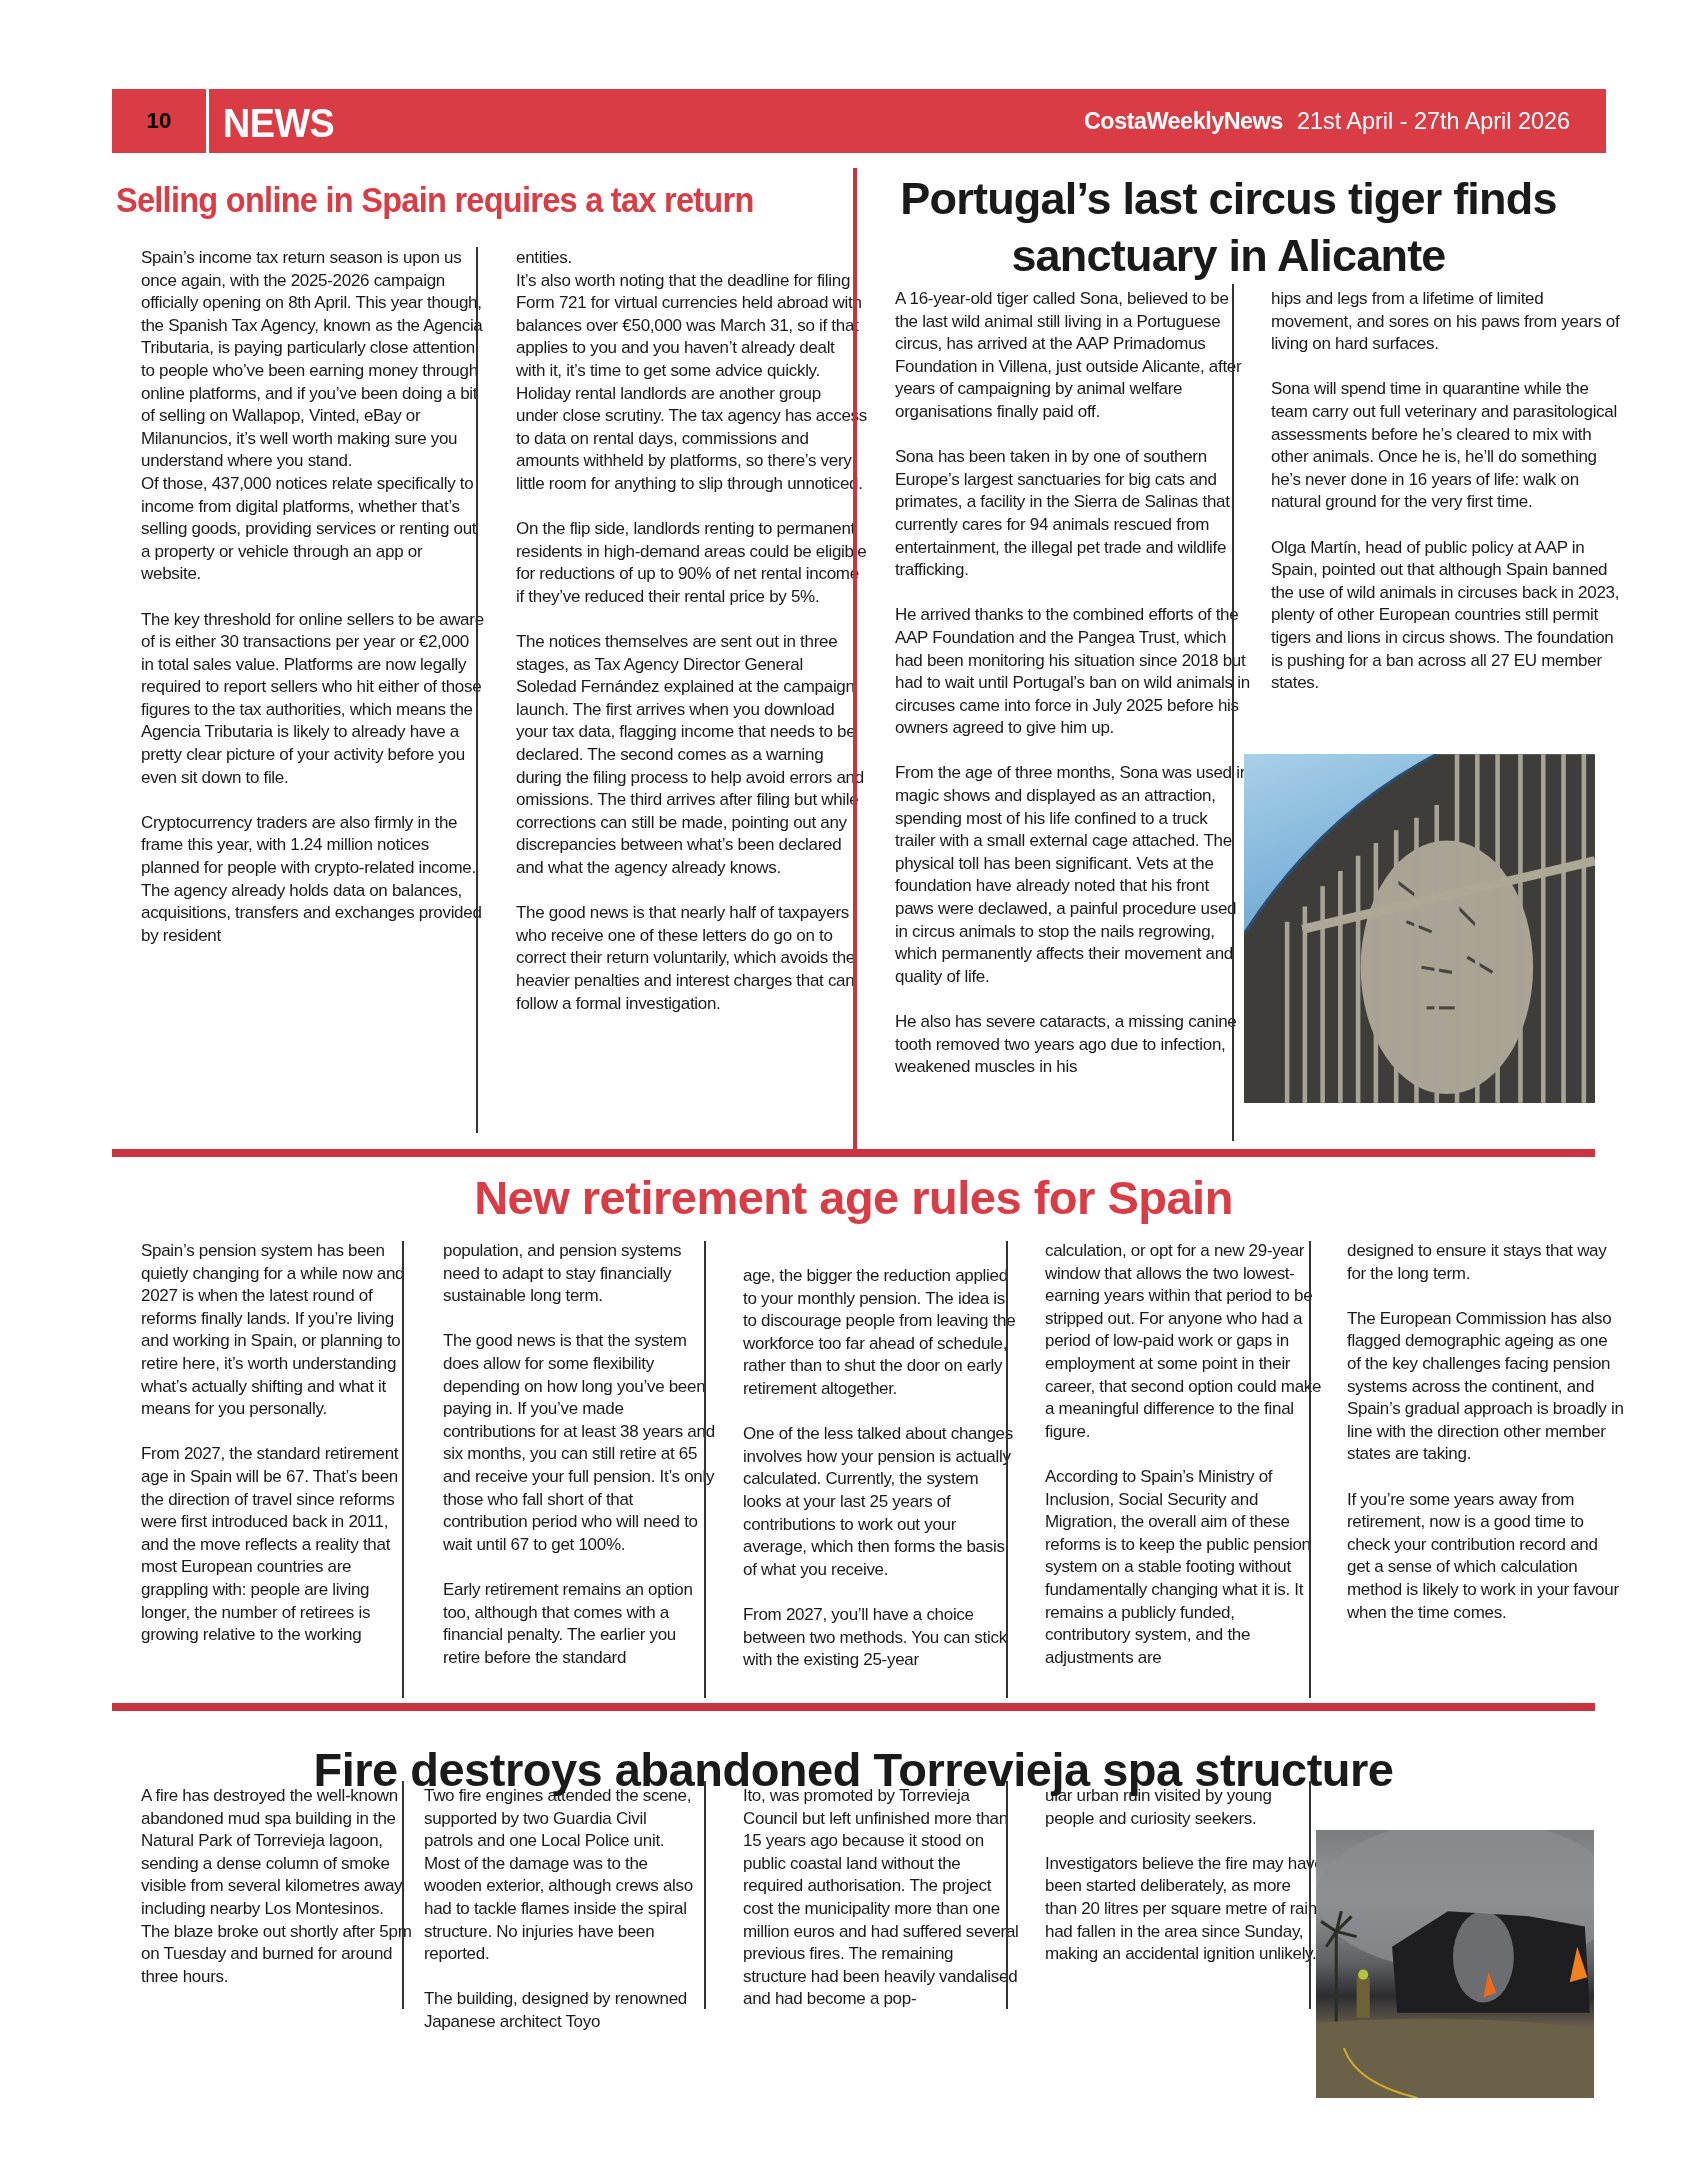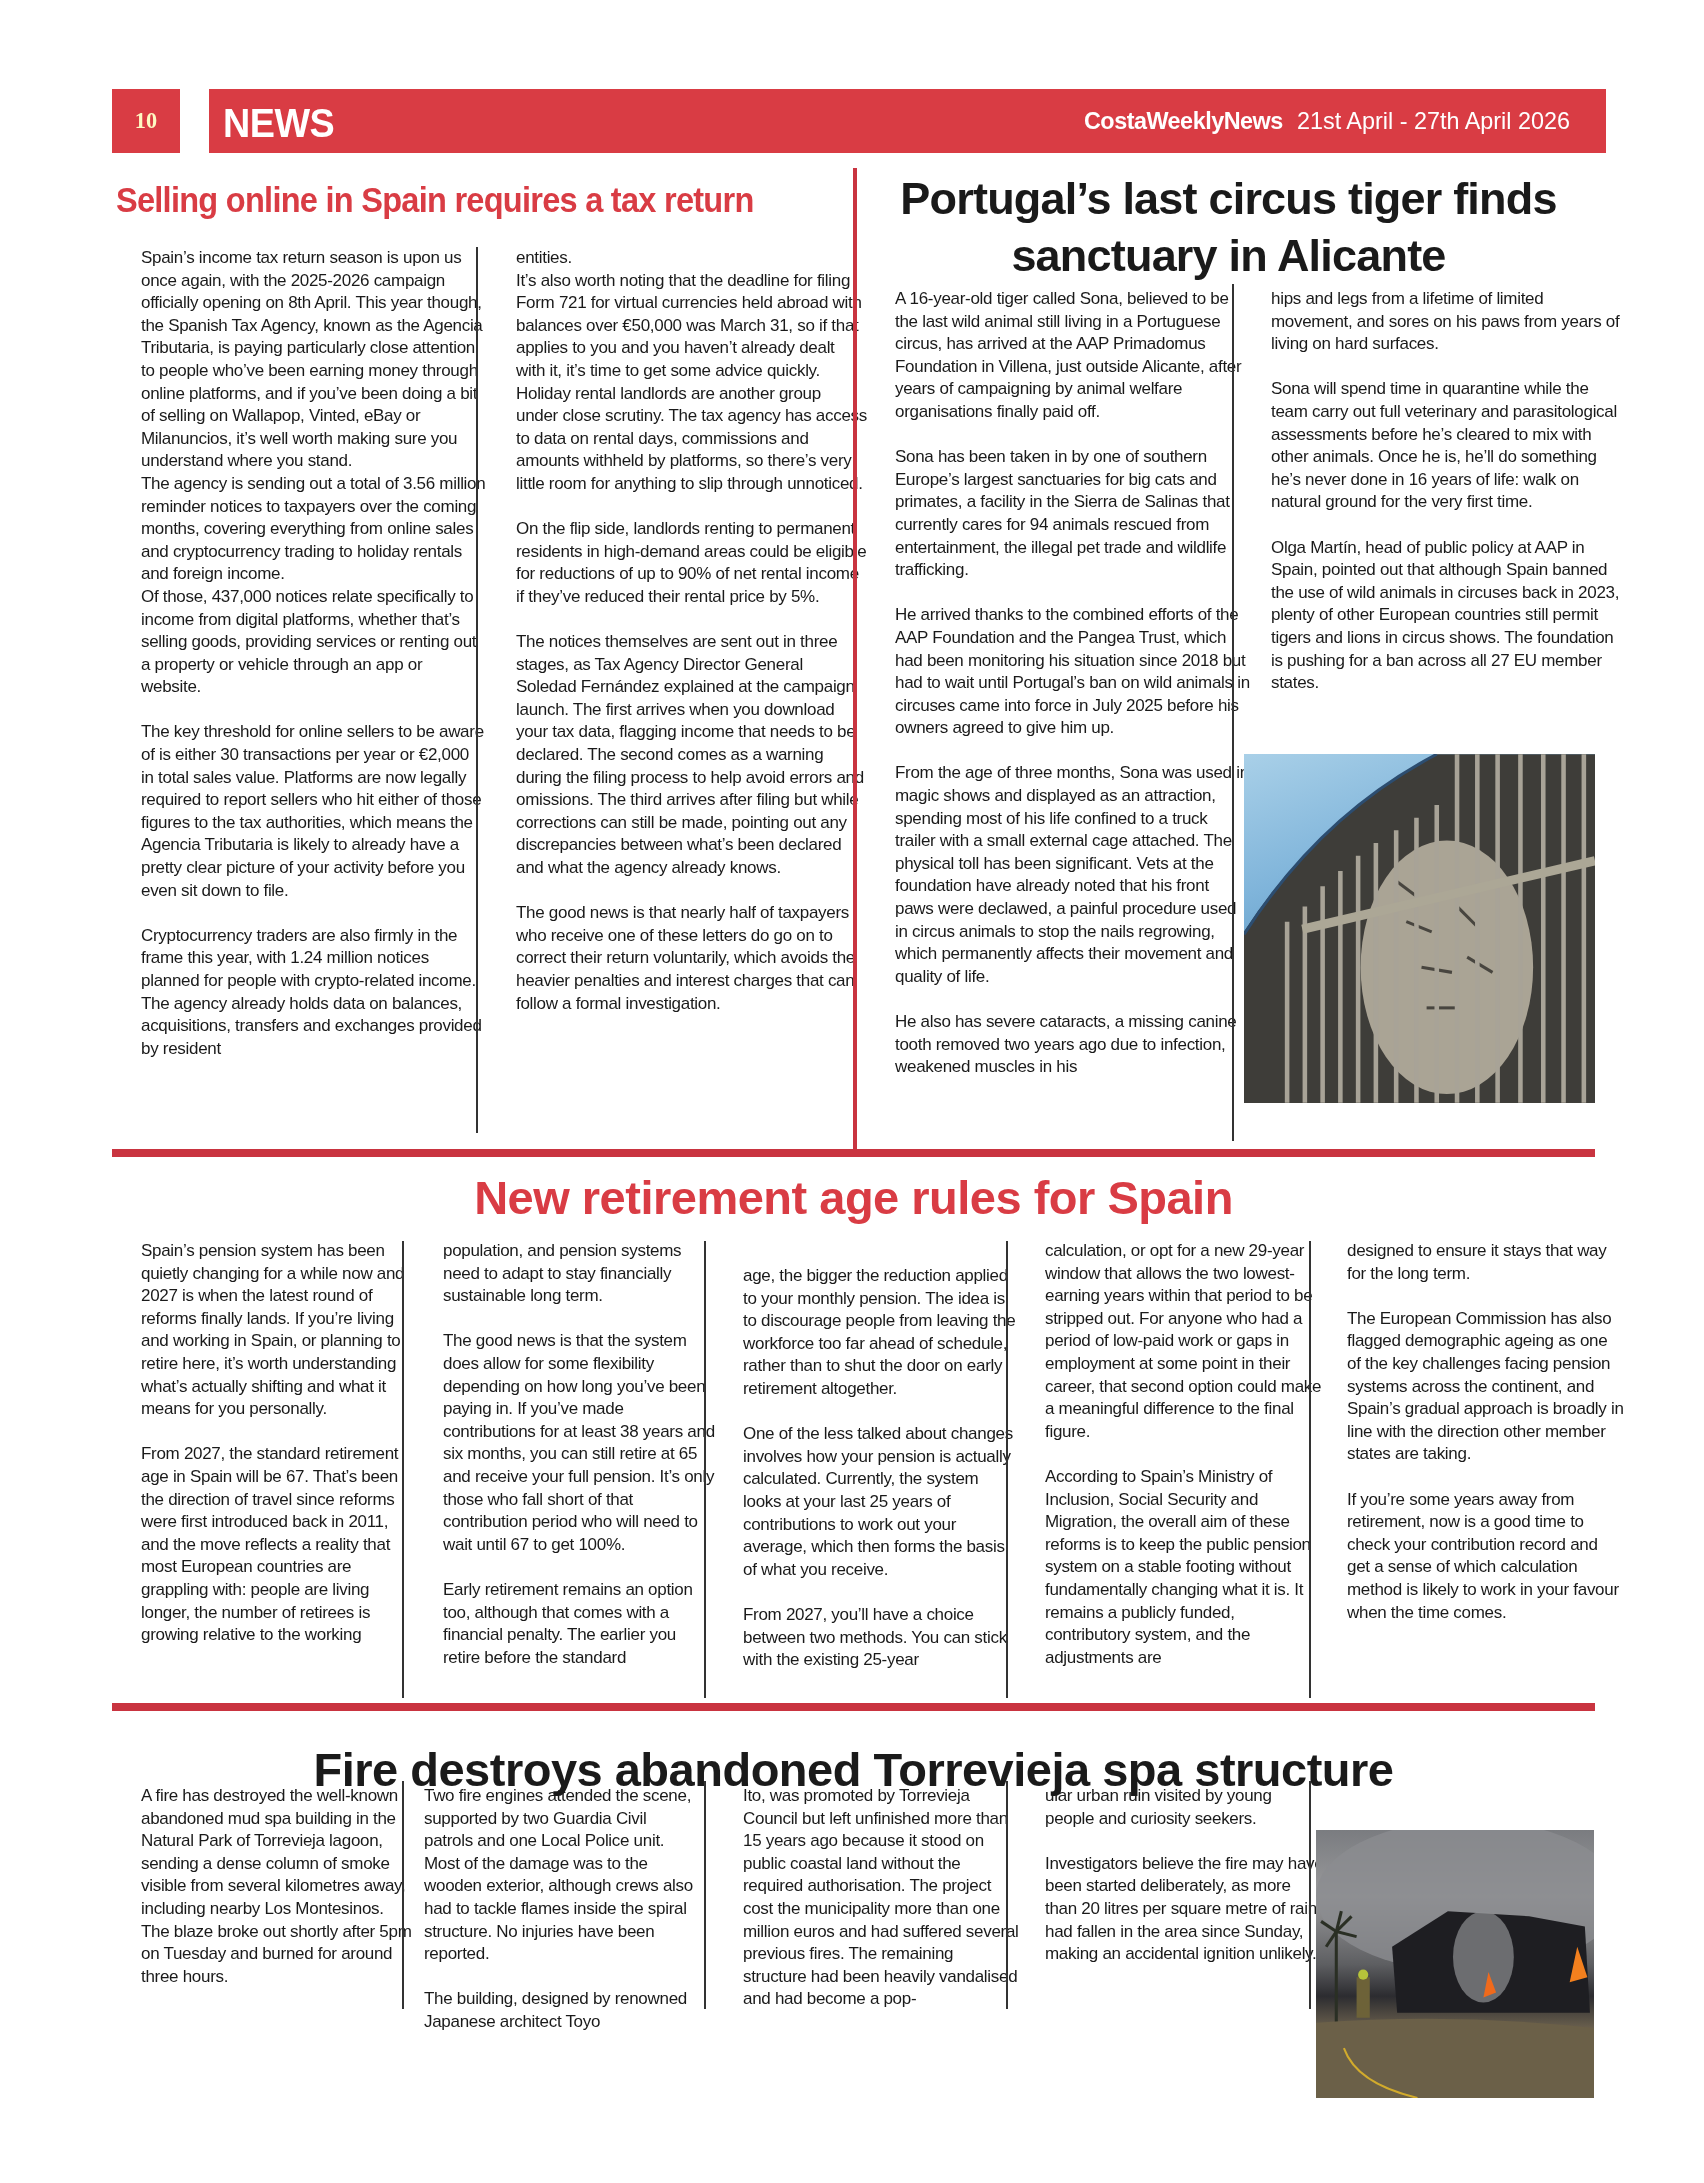--- a/index.html
+++ b/index.html
@@ -1,22 +1,22 @@
 <!DOCTYPE html>
 <html style="font-size:8.1px"><head>
 <meta charset="utf-8">
 <style>
   html, body { margin:0; padding:0; background:#ffffff; }
   body { width:1705px; height:2183px; position:relative; overflow:hidden;
          font-family:"Liberation Sans", "DejaVu Sans", sans-serif; color:#1a1a1a; }
   .abs { position:absolute; }
 
   
-  .hdr-num { left:112px; top:89px; width:68px; height:64px; background:#d93c44;
-             color:#fef9c3; font-weight:bold; font-size:22.3px; display:flex; align-items:center; justify-content:center;font-family:Liberation Serif, serif; }
+  .hdr-num { left:112px; top:89px; width:94px; height:64px; background:#d93c44;
+             color:#000000; font-weight:bold; font-size:22.3px; display:flex; align-items:center; justify-content:center; }
   .hdr-bar { left:197px; top:89px; width:1397px; height:64px; background:#d93c44; color:#fff;margin-left:12px; }
   .hdr-section { position:absolute; left:14.2px; top:11.2px; font-size:41px; font-weight:bold; letter-spacing:-0.5px; transform:scaleX(0.92); transform-origin:left center; }
   .hdr-right { position:absolute; right:36px; top:19.3px; font-size:23.4px; white-space:nowrap; display:flex; gap:14.2px; }
   .hdr-brand { font-weight:bold; letter-spacing:-0.5px; }
 
   
   .title-red { color:#d93c44; font-weight:bold; }
   .title-dark { color:#1a1a1a; font-weight:bold; text-align:center; }
   .t1 { left:116px; top:180px; width:731px; font-size:35px; letter-spacing:-0.8px; white-space:nowrap; transform:scaleX(0.93); transform-origin:left top; }
   .t2 { left:863px; top:170px; width:731px; font-size:45px; line-height:57px; letter-spacing:-0.8px; }
@@ -46,21 +46,20 @@
   <div class="hdr-section">NEWS</div>
   <div class="hdr-right">
     <span class="hdr-brand">CostaWeeklyNews</span>
     <span>21st April - 27th April 2026</span>
   </div>
 </div>
 
 <div class="abs title-red t1">Selling online in Spain requires a tax return</div>
 <div class="col" style="left:113px; top:247px; width:345px;">
   <p class="tight">Spain’s income tax return season is upon us once again, with the 2025-2026 campaign officially opening on 8th April. This year though, the Spanish Tax Agency, known as the Agencia Tributaria, is paying particularly close attention to people who’ve been earning money through online platforms, and if you’ve been doing a bit of selling on Wallapop, Vinted, eBay or Milanuncios, it’s well worth making sure you understand where you stand.</p>
-  <p class="tight">The agency is sending out a total of 3.56 million reminder notices to taxpayers over the coming months, covering everything from online sales and cryptocurrency trading to holiday rentals and foreign income.</p>
   <p>Of those, 437,000 notices relate specifically to income from digital platforms, whether that’s selling goods, providing services or renting out a property or vehicle through an app or website.</p>
   <p>The key threshold for online sellers to be aware of is either 30 transactions per year or €2,000 in total sales value. Platforms are now legally required to report sellers who hit either of those figures to the tax authorities, which means the Agencia Tributaria is likely to already have a pretty clear picture of your activity before you even sit down to file.</p>
   <p class="tight">Cryptocurrency traders are also firmly in the frame this year, with 1.24 million notices planned for people with crypto-related income. The agency already holds data on balances, acquisitions, transfers and exchanges provided by resident</p>
 </div>
 <div class="vdiv" style="left:476px; top:247px; height:886px;"></div>
 <div class="col" style="left:488px; top:247px; width:351px;">
   <p class="tight">entities.</p>
   <p class="tight">It’s also worth noting that the deadline for filing Form 721 for virtual currencies held abroad with balances over €50,000 was March 31, so if that applies to you and you haven’t already dealt with it, it’s time to get some advice quickly.</p>
   <p>Holiday rental landlords are another group under close scrutiny. The tax agency has access to data on rental days, commissions and amounts withheld by platforms, so there’s very little room for anything to slip through unnoticed.</p>
   <p>On the flip side, landlords renting to permanent residents in high-demand areas could be eligible for reductions of up to 90% of net rental income if they’ve reduced their rental price by 5%.</p>

